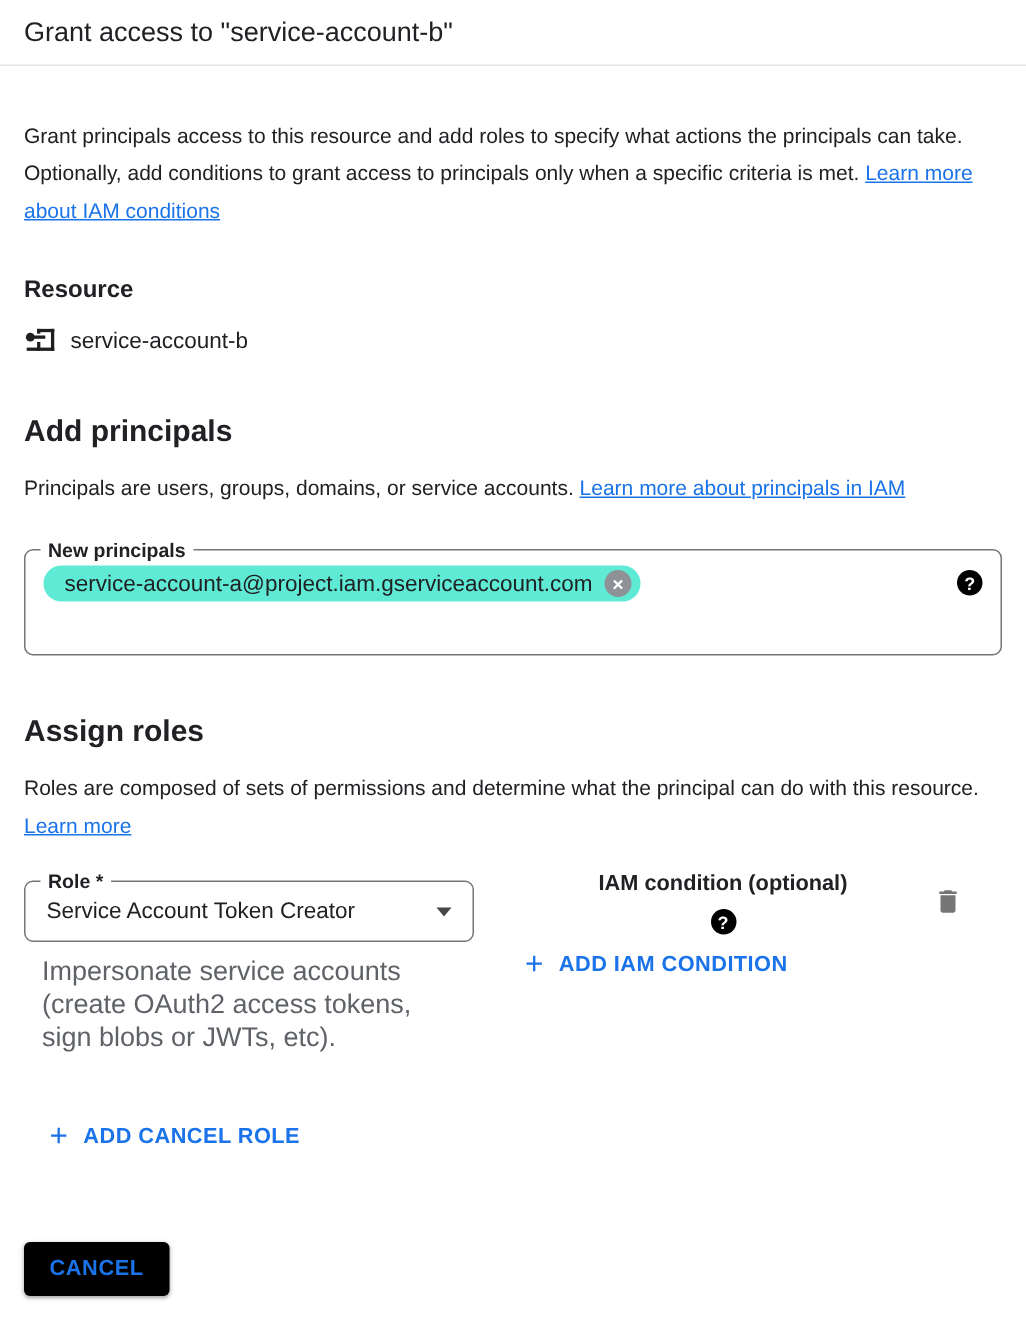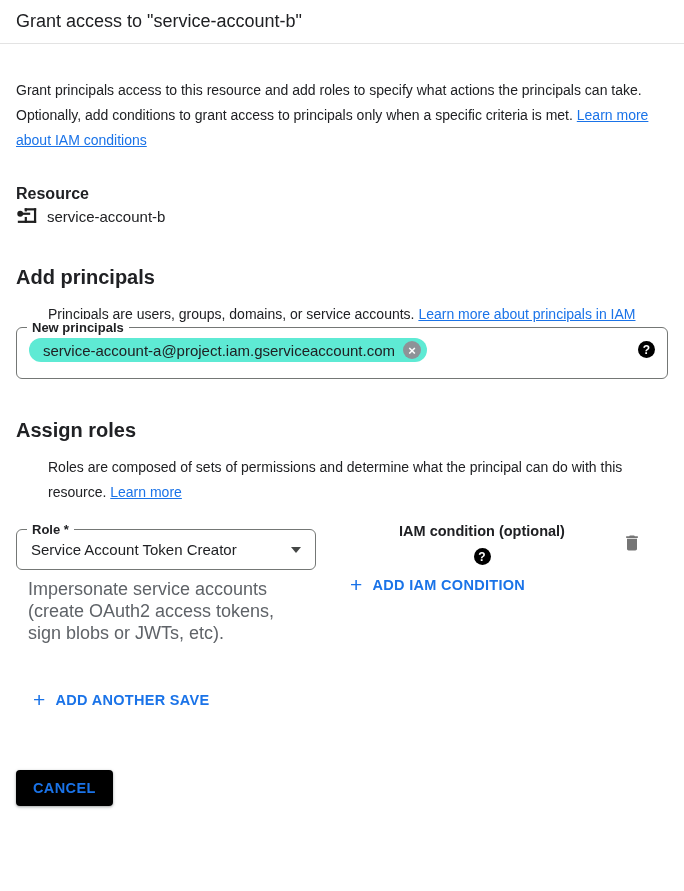--- a/index.html
+++ b/index.html
@@ -44,35 +44,35 @@
     cursor: pointer;
   }
 
   .res-heading {
     margin: 32px 0 0;
     font-size: 16px;
     font-weight: 700;
     color: #202124;
   }
   .resource-row {
-    margin-top: 4px;
+    margin-top: 15px;
     display: flex;
     align-items: center;
     gap: 9px;
     font-size: 15px;
   }
   .sa-icon { display: inline-flex; }
 
   .section-heading {
     margin: 40px 0 0;
     font-size: 20px;
     font-weight: 700;
     color: #202124;
   }
-  .section-desc { margin-top: 13px; margin-left: 32px; }
+  .section-desc { margin-top: 13px; }
 
   
   .outlined-field {
     position: relative;
     border: 1px solid #747775;
     border-radius: 6px;
     background: #fff;
   }
   .field-label {
     position: absolute;
@@ -81,21 +81,22 @@
     background: #fff;
     padding: 0 5px;
     font-size: 13px;
     font-weight: 700;
     color: #202124;
     line-height: 17px;
     white-space: nowrap;
   }
 
   .principals-field {
-    height: 52px;
+    margin-top: 28px;
+    height: 71px;
     padding: 10px 12px;
     cursor: text;
   }
   .field-content {
     display: flex;
     align-items: flex-start;
     justify-content: space-between;
   }
   .chip {
     display: inline-flex;
@@ -328,21 +329,21 @@
               <path d="M6 19c0 1.1.9 2 2 2h8c1.1 0 2-.9 2-2V7H6v12zM19 4h-3.5l-1-1h-5l-1 1H5v2h14V4z"></path>
             </svg>
           </span>
         </button>
       </div>
 
     </div>
 
     <button class="text-btn add-role-btn">
       <span class="plus-glyph">+</span>
-      <span>ADD ANOTHER SAVE</span>
+      <span>ADD CANCEL ROLE</span>
     </button>
 
     <div class="actions">
       <button class="btn btn-secondary">CANCEL</button>
     </div>
 
   </div>
 </div>
 
 </body></html>

